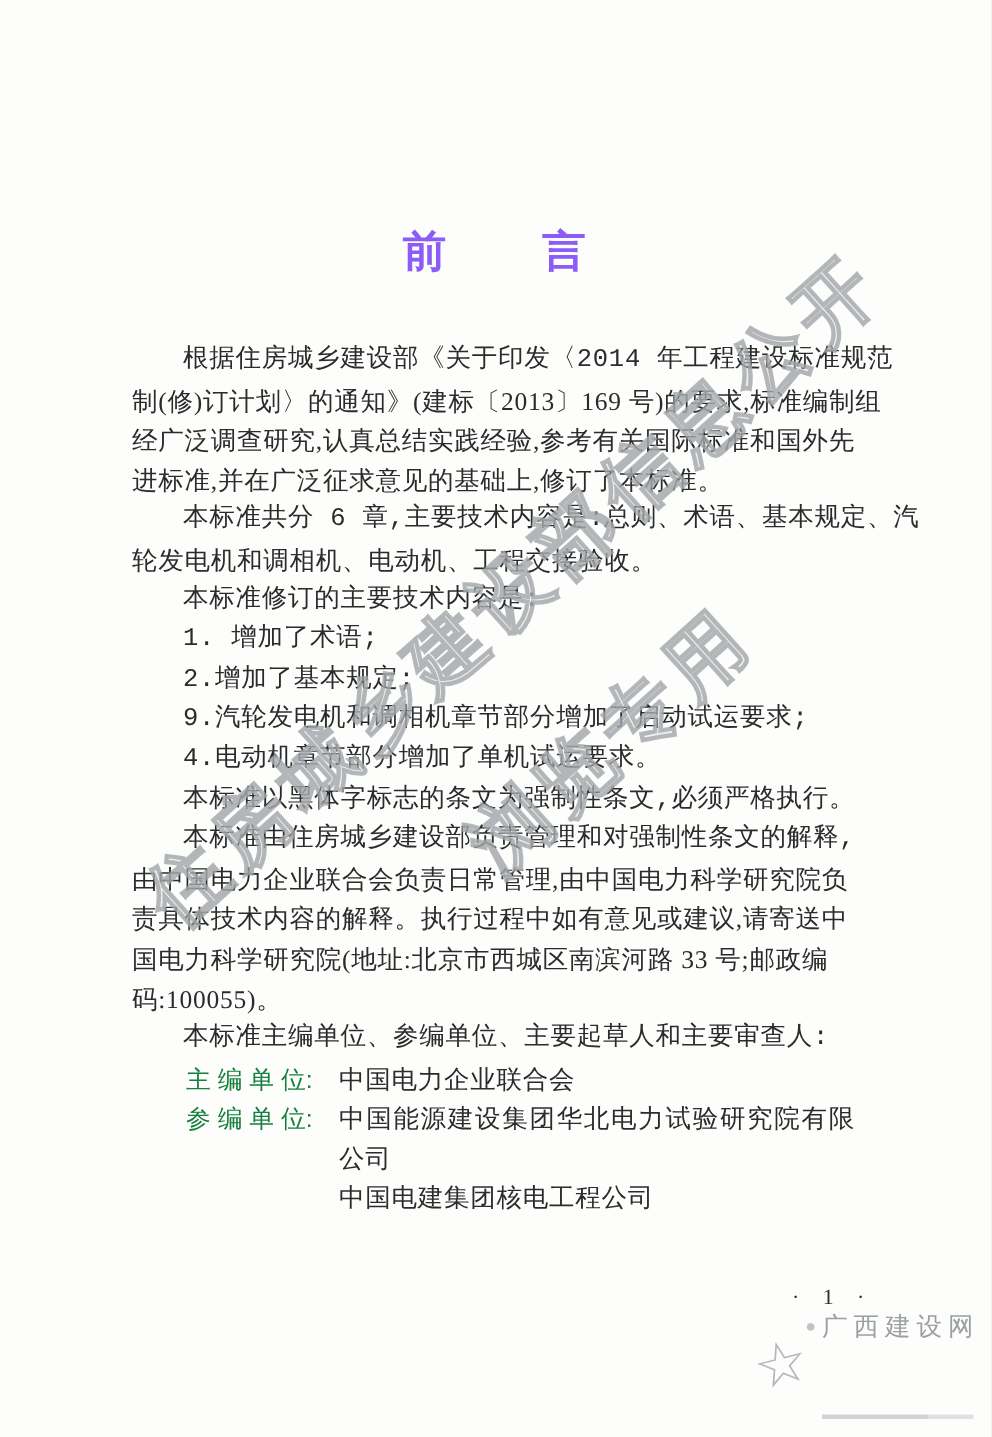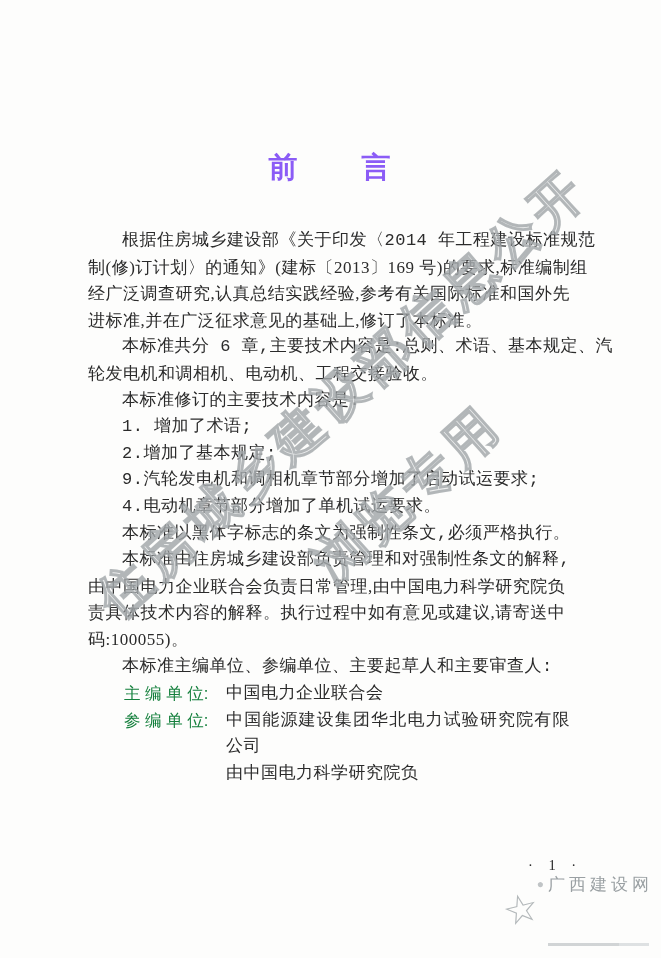--- a/index.html
+++ b/index.html
@@ -135,33 +135,34 @@
       <div class="line">轮发电机和调相机、电动机、工程交接验收。</div>
       <div class="line ind">本标准修订的主要技术内容是:</div>
       <div class="line ind">1. 增加了术语;</div>
       <div class="line ind">2.增加了基本规定;</div>
       <div class="line ind">9.汽轮发电机和调相机章节部分增加了启动试运要求;</div>
       <div class="line ind">4.电动机章节部分增加了单机试运要求。</div>
       <div class="line ind">本标准以黑体字标志的条文为强制性条文,必须严格执行。</div>
       <div class="line ind">本标准由住房城乡建设部负责管理和对强制性条文的解释,</div>
       <div class="line">由中国电力企业联合会负责日常管理,由中国电力科学研究院负</div>
       <div class="line">责具体技术内容的解释。执行过程中如有意见或建议,请寄送中</div>
+      <div class="line">国电力科学研究院(地址:北京市西城区南滨河路 33 号;邮政编</div>
       <div class="line">码:100055)。</div>
       <div class="line ind">本标准主编单位、参编单位、主要起草人和主要审查人:</div>
       <div class="editor-row">
         <div class="editor-label">主 编 单 位:</div>
         <div class="editor-units">
           <div class="unit">中国电力企业联合会</div>
         </div>
       </div>
       <div class="editor-row">
         <div class="editor-label">参 编 单 位:</div>
         <div class="editor-units">
           <div class="unit">中国能源建设集团华北电力试验研究院有限公司</div>
-          <div class="unit">由中国电力科学研究院负</div>
+          <div class="unit">中国电建集团核电工程公司</div>
         </div>
       </div>
     </div>
 
   <div class="watermark line1">住房城乡建设部信息公开</div>
 
   <div class="watermark line2">浏览专用</div>
 
   <div class="page-number">· 1 ·</div>
 

